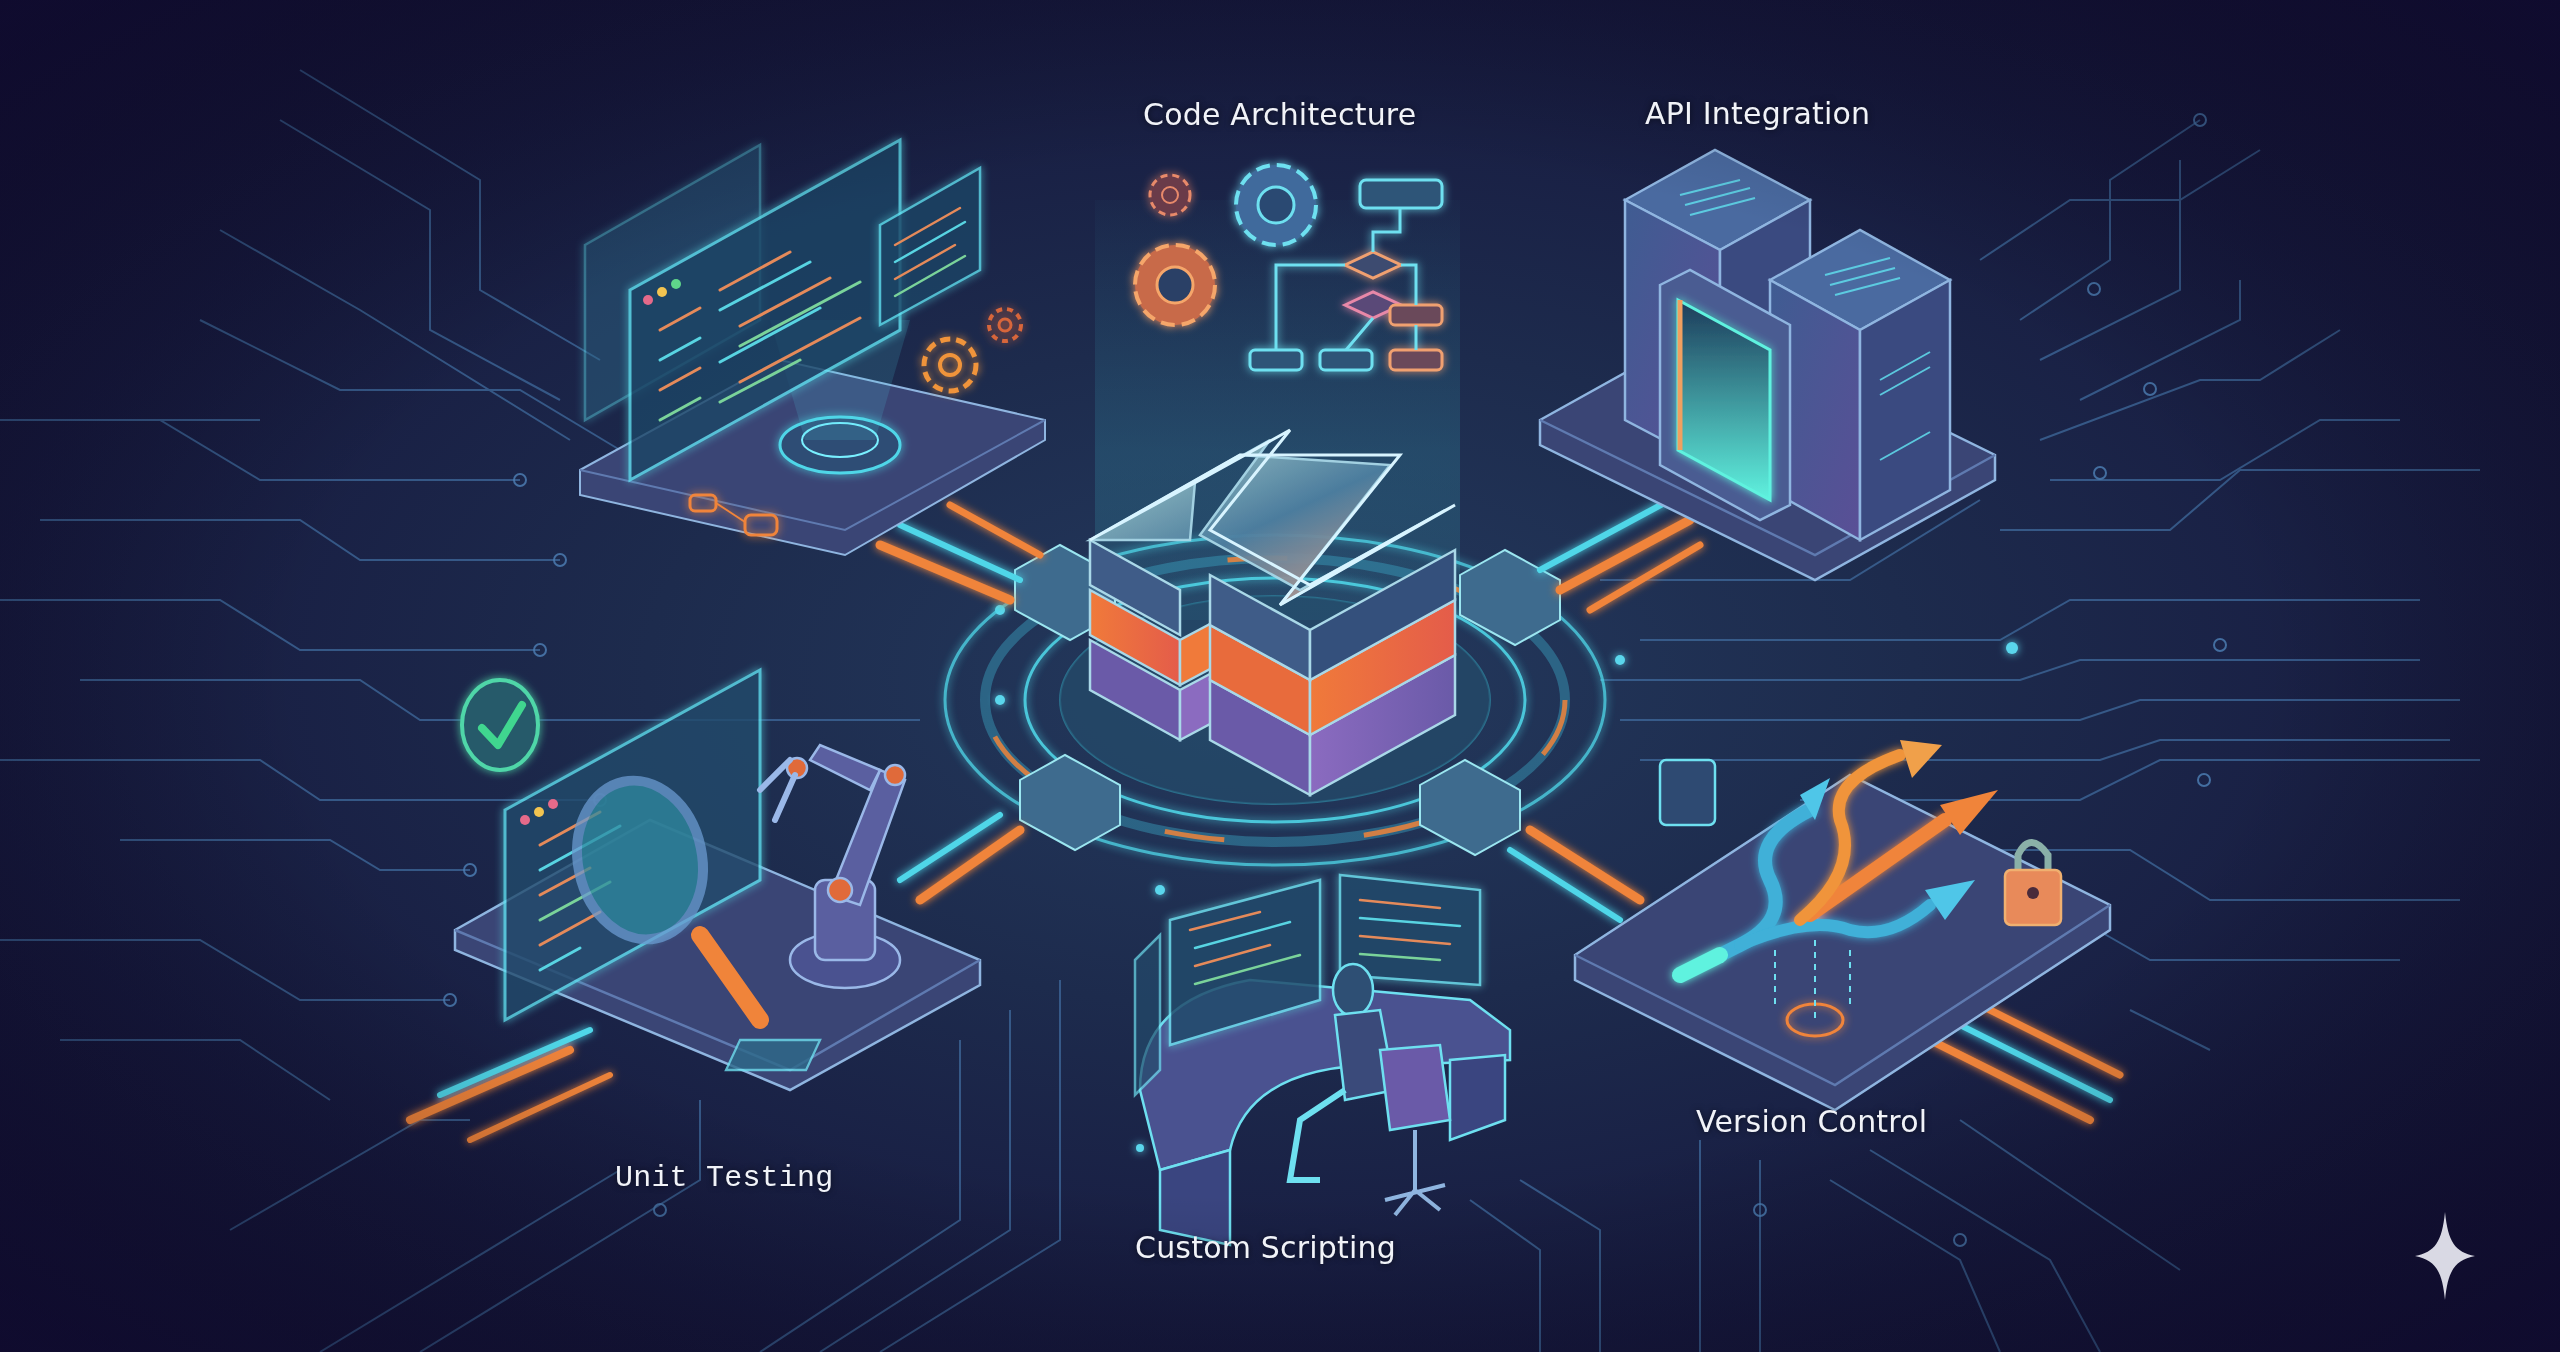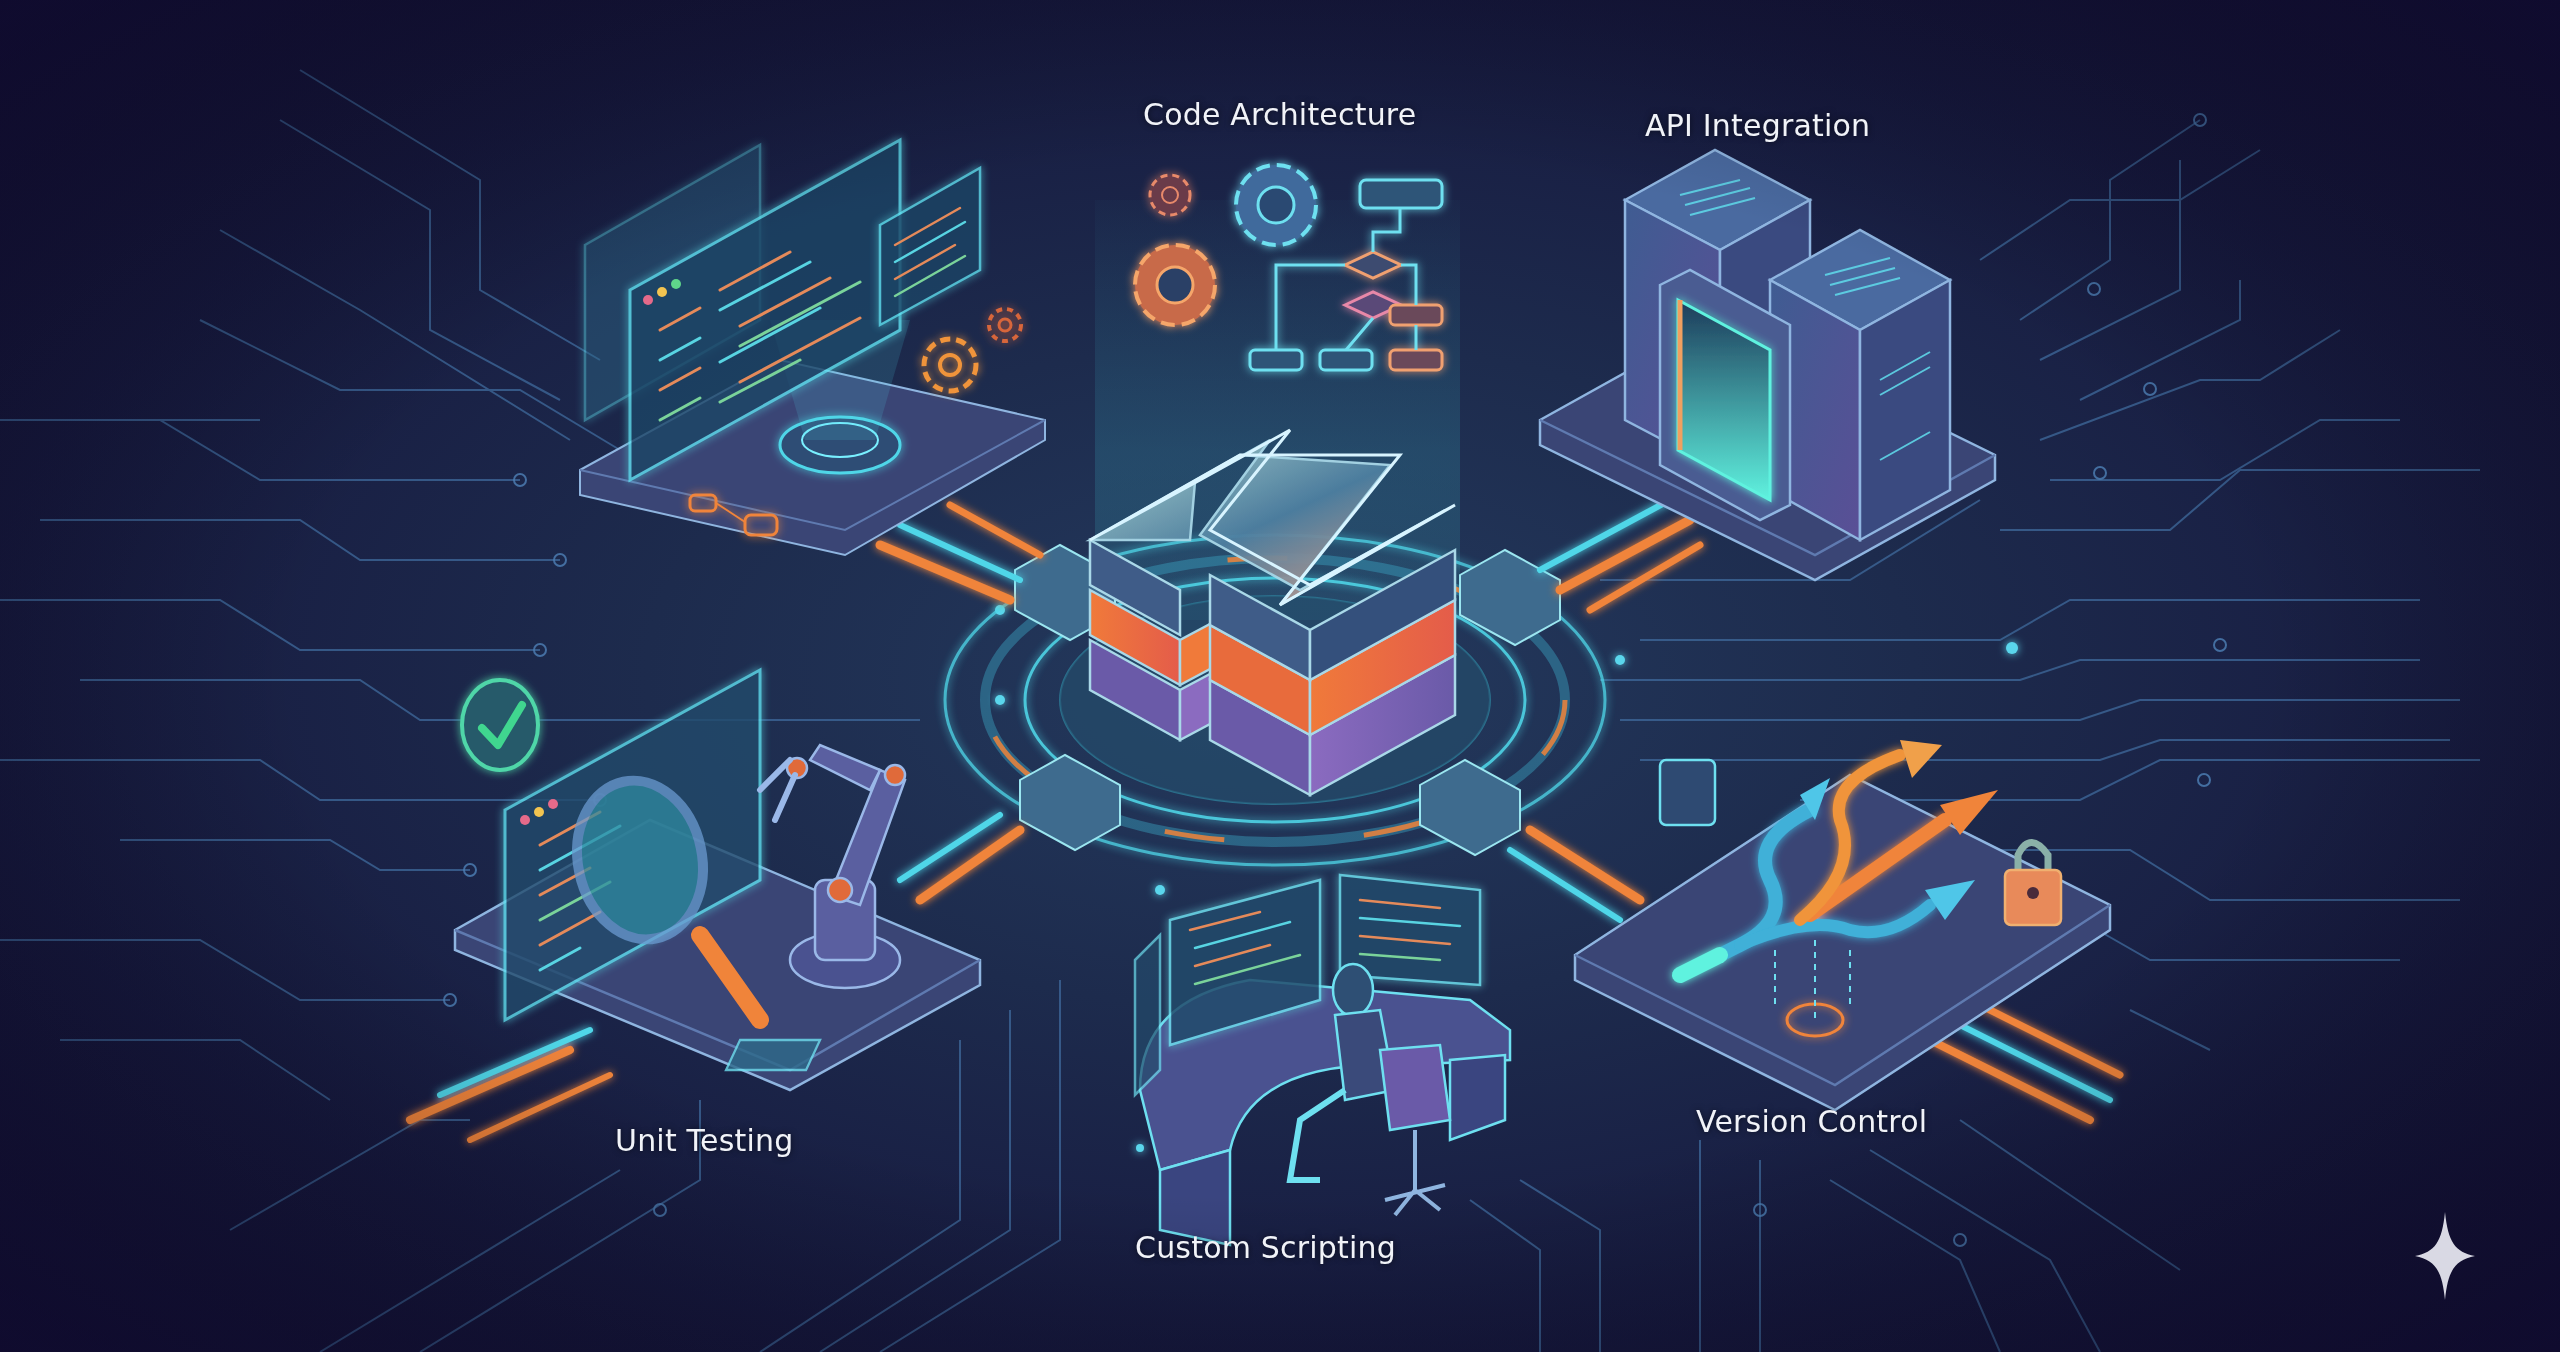--- a/index.html
+++ b/index.html
@@ -385,20 +385,20 @@
     </g>
 
     <ellipse cx="1815" cy="1020" rx="28" ry="16" fill="none" stroke="#f0843a" stroke-width="3" filter="url(#glow)"></ellipse>
     <path d="M1815 940 L1815 1020 M1775 950 L1775 1005 M1850 950 L1850 1005" stroke="#6ee0f0" stroke-dasharray="6 6" stroke-width="2"></path>
   </g>
 
   <rect x="0" y="0" width="2560" height="1352" fill="url(#vignette)"></rect>
 </svg>
 
 <div class="label" style="left:1143px; top:97px;">Code Architecture</div>
-<div class="label" style="left:1645px; top:108px;">API Integration</div>
-<div class="label" style="left:615px; top:1123px;">Unit Testing</div>
+<div class="label" style="left:1645px; top:96px;">API Integration</div>
+<div class="label" style="left:615px; top:1161px;font-family:Liberation Mono, monospace;">Unit Testing</div>
 <div class="label" style="left:1135px; top:1230px;">Custom Scripting</div>
 <div class="label" style="left:1696px; top:1104px;">Version Control</div>
 
 <svg class="sparkle" viewBox="0 0 60 88">
   <path d="M30 0 C33 30 40 40 60 44 C40 48 33 58 30 88 C27 58 20 48 0 44 C20 40 27 30 30 0 Z" fill="#d9d9e4"></path>
 </svg>
 
 </body></html>

